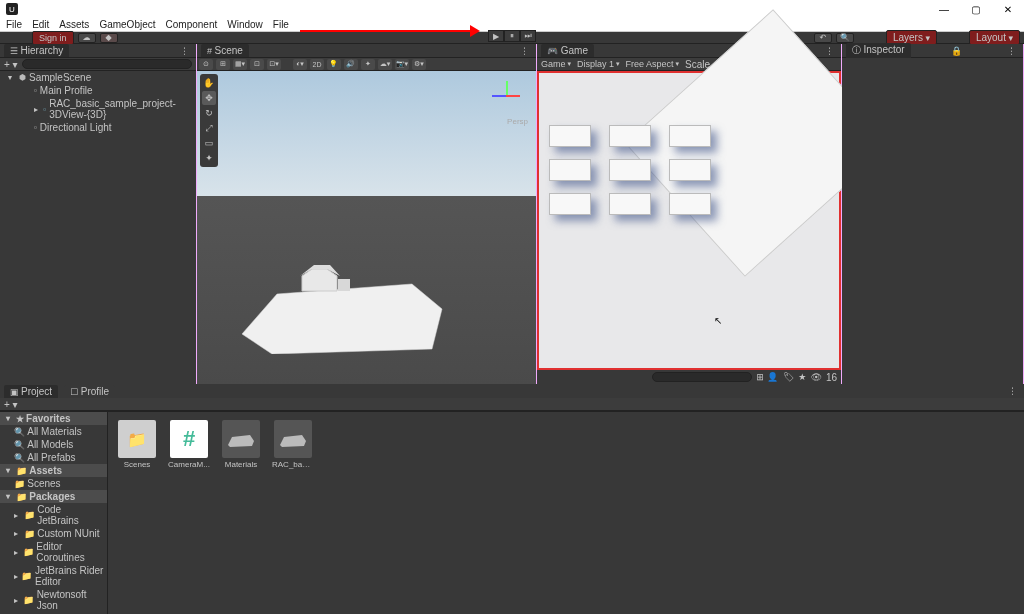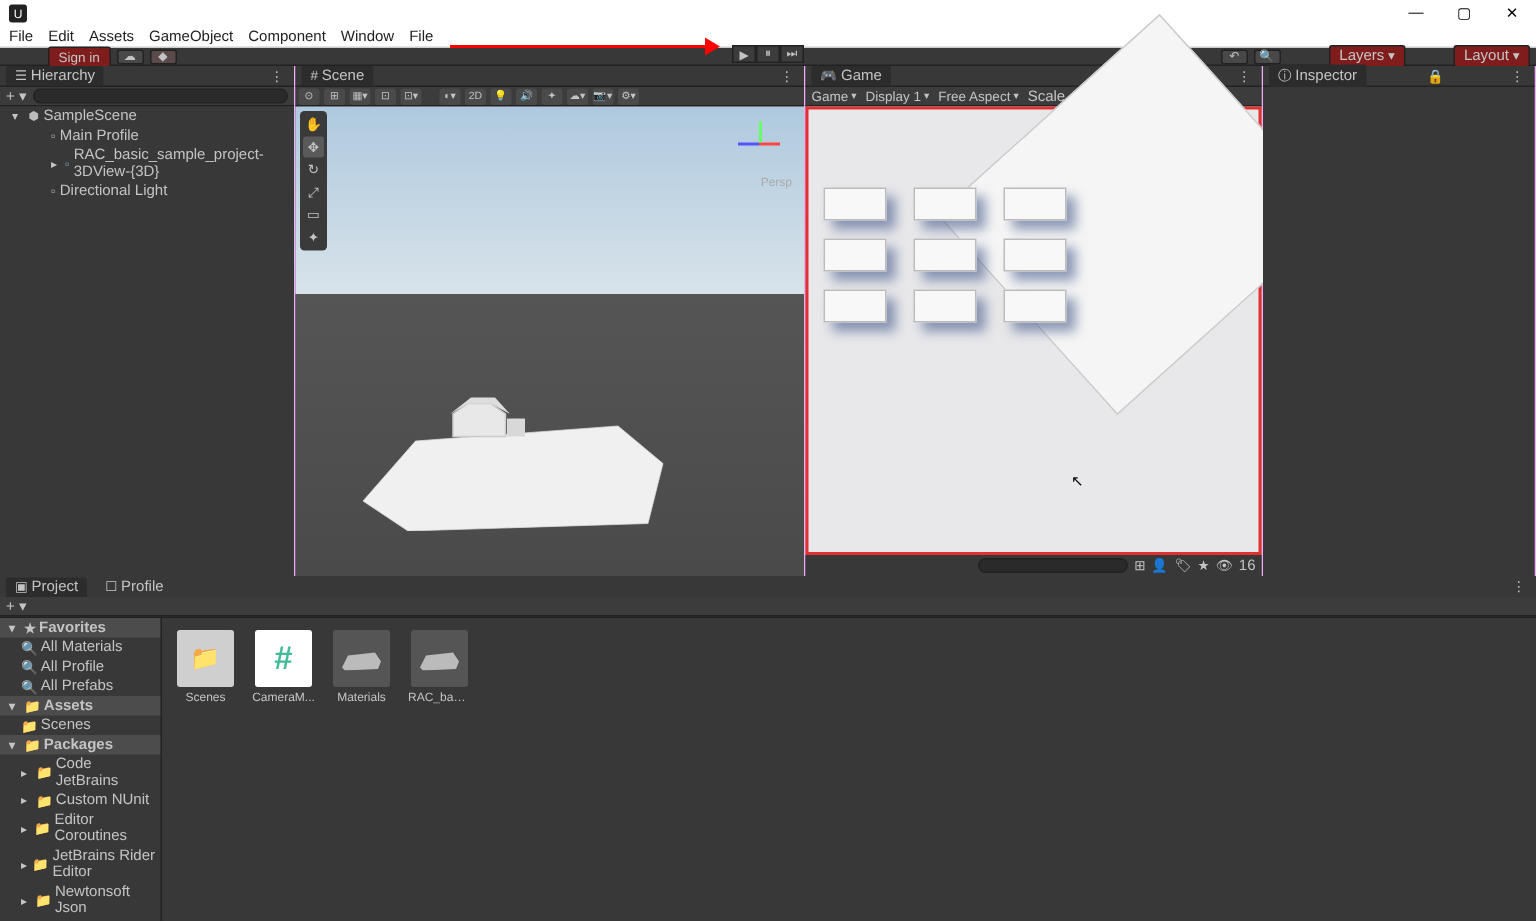--- a/index.html
+++ b/index.html
@@ -271,21 +271,21 @@
   <span class="tab inactive">☐ <span>Profile</span></span>
   <div class="three-dots">⋮</div>
 </div>
 <div class="p-toolbar">
   <span>+ ▾</span>
 </div>
 <div class="bottom">
   <div class="project-left">
     <div class="tree-item head"><span class="expand">▾</span>★ <span>Favorites</span></div>
     <div class="tree-item ti1">🔍 <span>All Materials</span></div>
-    <div class="tree-item ti1">🔍 <span>All Profile</span></div>
+    <div class="tree-item ti1">🔍 <span>All Models</span></div>
     <div class="tree-item ti1">🔍 <span>All Prefabs</span></div>
     <div class="tree-item head"><span class="expand">▾</span>📁 <span>Assets</span></div>
     <div class="tree-item ti1">📁 <span>Scenes</span></div>
     <div class="tree-item head"><span class="expand">▾</span>📁 <span>Packages</span></div>
     <div class="tree-item ti1"><span class="expand">▸</span>📁 <span>Code JetBrains</span></div>
     <div class="tree-item ti1"><span class="expand">▸</span>📁 <span>Custom NUnit</span></div>
     <div class="tree-item ti1"><span class="expand">▸</span>📁 <span>Editor Coroutines</span></div>
     <div class="tree-item ti1"><span class="expand">▸</span>📁 <span>JetBrains Rider Editor</span></div>
     <div class="tree-item ti1"><span class="expand">▸</span>📁 <span>Newtonsoft Json</span></div>
     <div class="tree-item ti1">📁 <span>Profile Analyzer</span></div>

